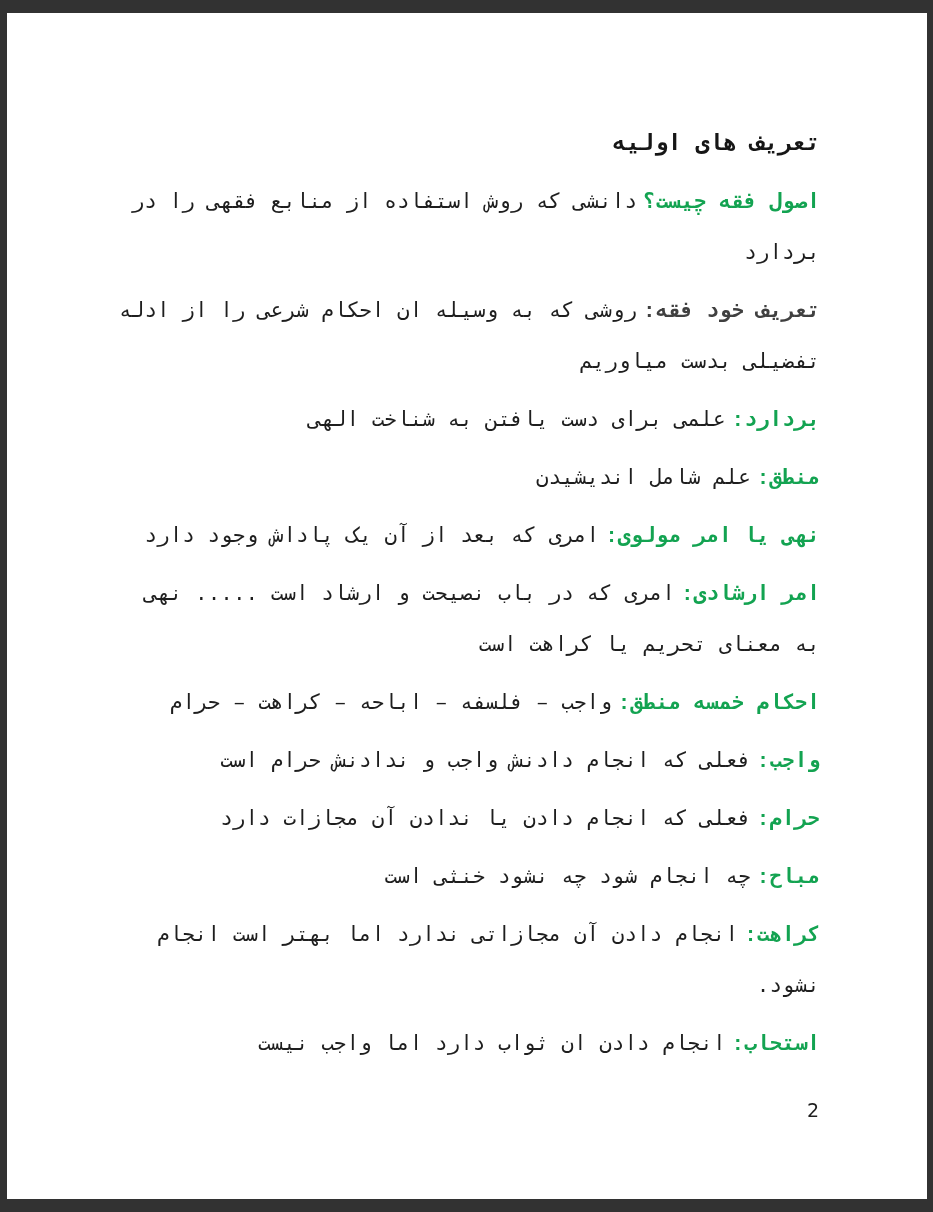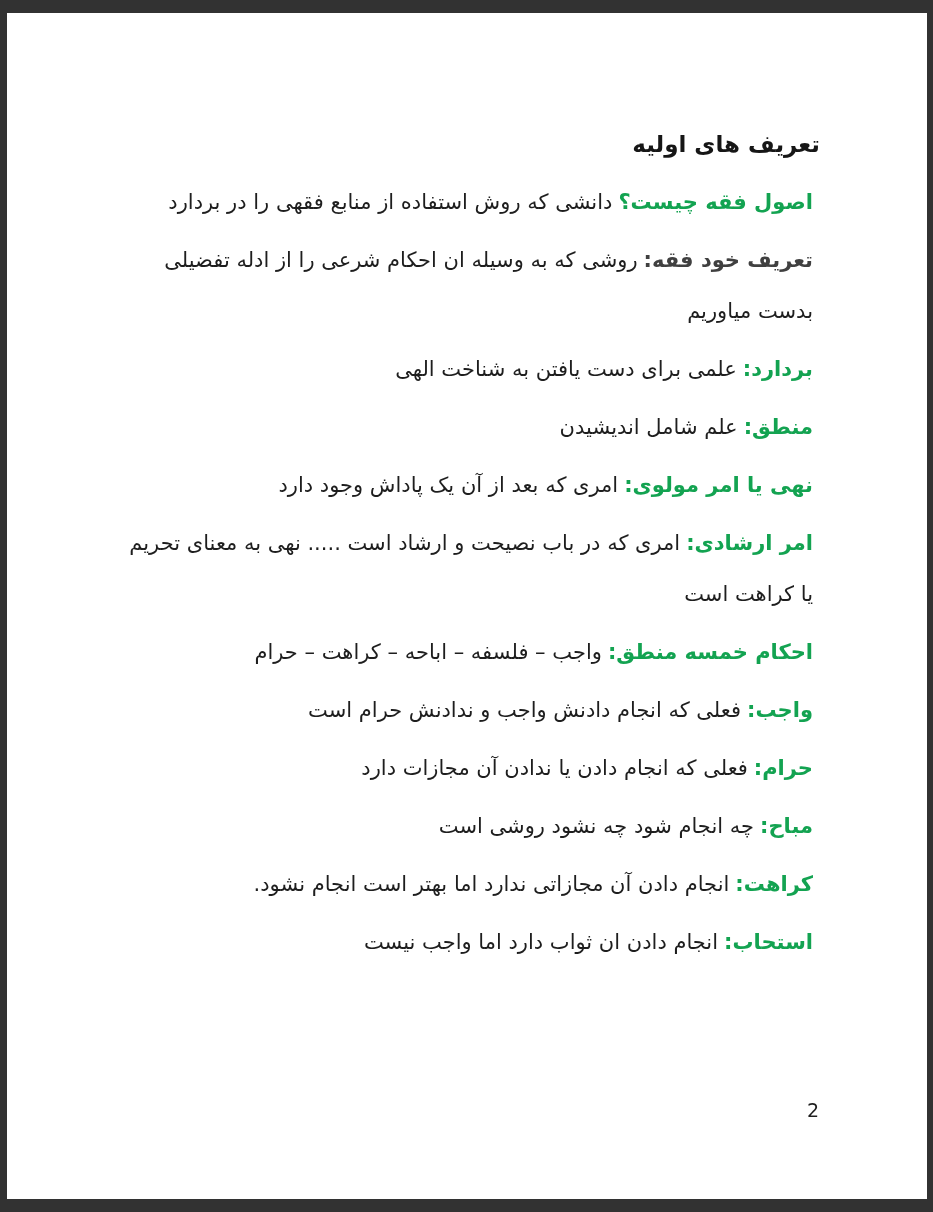--- a/index.html
+++ b/index.html
@@ -20,32 +20,33 @@
     top: 13px;
     width: 920px;
     height: 1186px;
     background: #ffffff;
   }
   .content {
     direction: rtl;
     text-align: right;
     padding: 106px 107px 0 106px;
     color: #1e1e1e;
+    font-family: Liberation Mono, monospace;
   }
   .doc-title {
     font-size: 23px;
     font-weight: bold;
     color: #161616;
     line-height: 51px;
     margin: 0 0 7px 0;
   }
   .para {
     font-size: 21px;
     line-height: 51px;
-    margin: 0 7px 7px 0;
+    margin: 0 0 7px 0;
     font-weight: normal;
   }
   .lead {
     font-weight: bold;
     margin-left: 6px; 
   }
   .lead.green { color: #13a351; }
   .lead.red   { color: #404040; }
   .body-text  { color: #1e1e1e; }
   .page-number {
@@ -76,21 +77,21 @@
     <p class="para"><span class="lead green">نهی یا امر مولوی:</span><span class="body-text">امری که بعد از آن یک پاداش وجود دارد</span></p>
 
     <p class="para"><span class="lead green">امر ارشادی:</span><span class="body-text">امری که در باب نصیحت و ارشاد است ..... نهی به معنای تحریم یا کراهت است</span></p>
 
     <p class="para"><span class="lead green">احکام خمسه منطق:</span><span class="body-text">واجب – فلسفه – اباحه – کراهت – حرام</span></p>
 
     <p class="para"><span class="lead green">واجب:</span><span class="body-text">فعلی که انجام دادنش واجب و ندادنش حرام است</span></p>
 
     <p class="para"><span class="lead green">حرام:</span><span class="body-text">فعلی که انجام دادن یا ندادن آن مجازات دارد</span></p>
 
-    <p class="para"><span class="lead green">مباح:</span><span class="body-text">چه انجام شود چه نشود روشی است</span></p>
+    <p class="para"><span class="lead green">مباح:</span><span class="body-text">چه انجام شود چه نشود خنثی است</span></p>
 
     <p class="para"><span class="lead green">کراهت:</span><span class="body-text">انجام دادن آن مجازاتی ندارد اما بهتر است انجام نشود.</span></p>
 
     <p class="para"><span class="lead green">استحاب:</span><span class="body-text">انجام دادن ان ثواب دارد اما واجب نیست</span></p>
 
   </div>
 
   <div class="page-number">2</div>
 </div>
 

